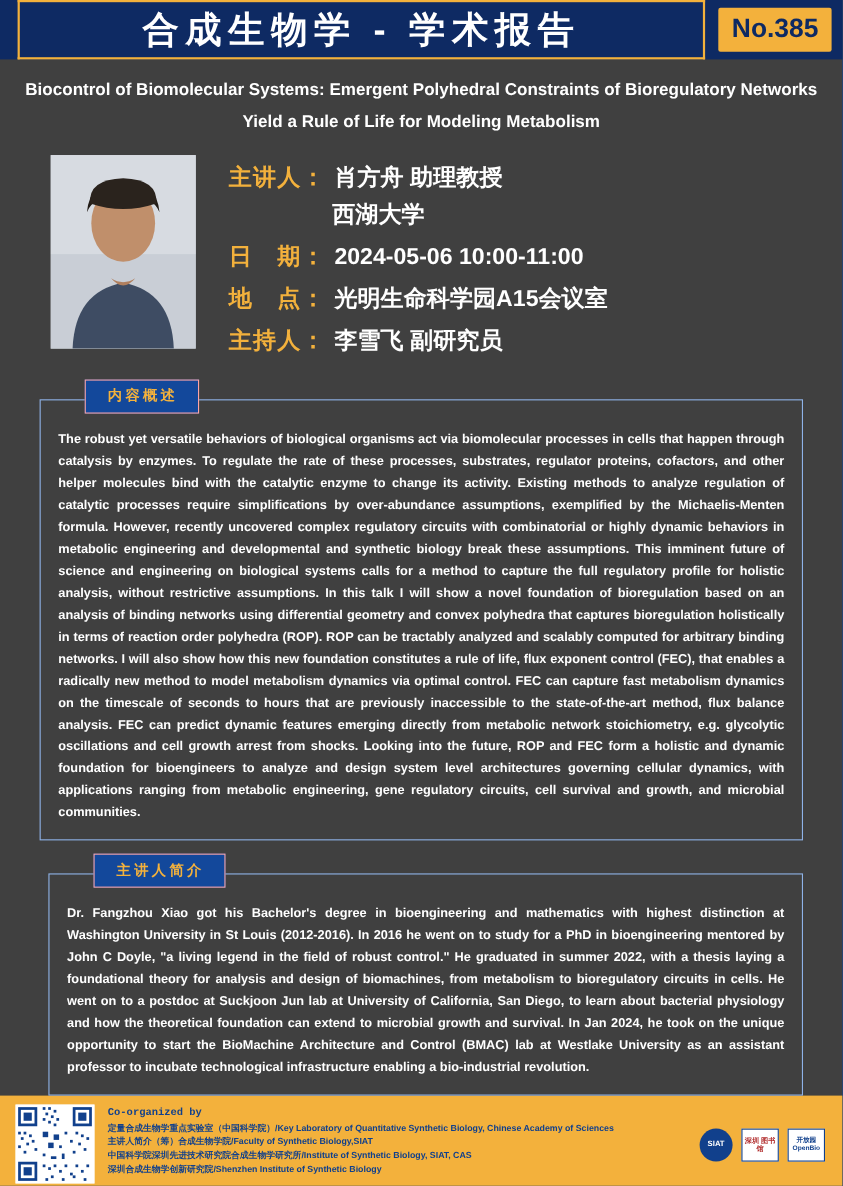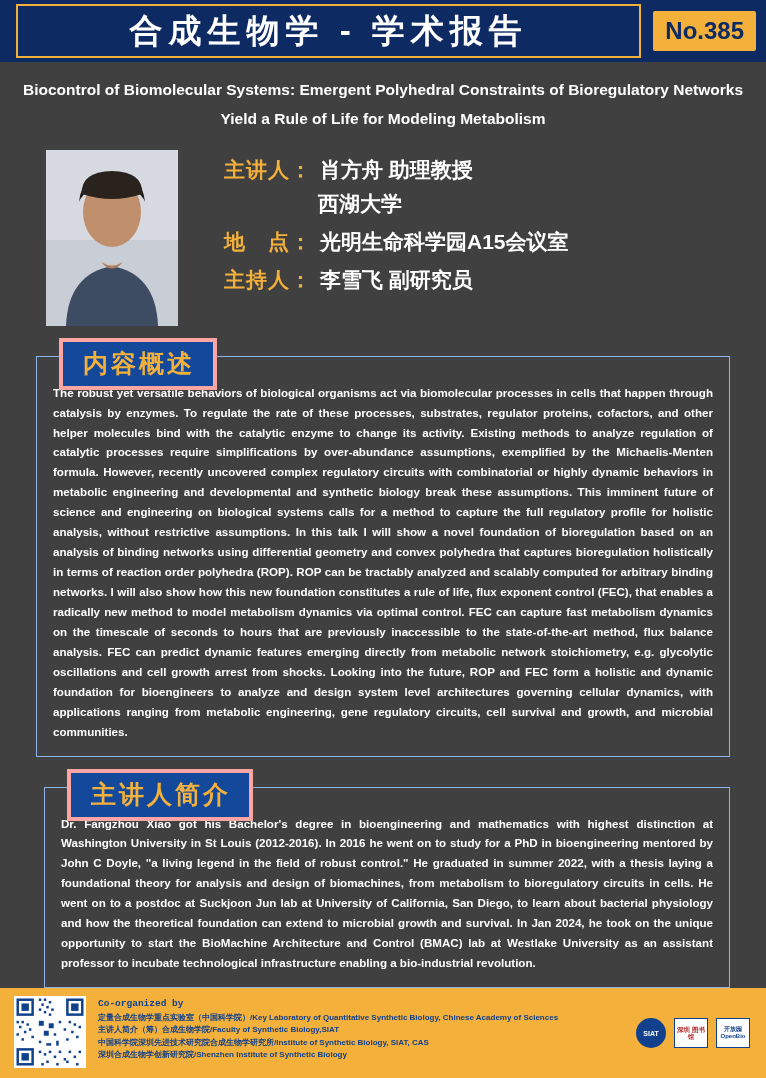--- a/index.html
+++ b/index.html
@@ -72,21 +72,21 @@
     font-size: 15.5px;
     font-weight: bold;
     line-height: 1.85;
     padding: 14px 18px 8px 18px;
   }
 
   
   .speaker-row {
     display: flex;
     padding: 8px 0 6px 46px;
-    gap: 46px;
+    gap: 30px;
   }
   .photo {
     width: 132px;
     height: 176px;
     background: #cfd4da;
     flex: 0 0 auto;
     overflow: hidden;
     position: relative;
   }
   .photo svg { display: block; width: 100%; height: 100%; }
@@ -122,25 +122,25 @@
   
   .section {
     position: relative;
     margin: 14px 36px 0 36px;
     border: 1px solid #8fb3e8;
     padding: 26px 16px 14px 16px;
   }
   .section-tag {
     position: absolute;
     top: -19px;
-    left: 22px;
+    left: 40px;
     background: #13489b;
-    border: 4px solid #fca5a5;
+    border: 1px solid #fca5a5;
     color: #f3b13c;
-    font-size: 25px;
+    font-size: 13px;
     font-weight: bold;
     letter-spacing: 3px;
     padding: 5px 18px 6px 20px;
   }
   .section-body {
     color: #ffffff;
     font-size: 11.6px;
     line-height: 1.72;
     text-align: justify;
     font-weight: bold;
@@ -270,20 +270,24 @@
         <path d="M55 112 q11 13 22 0 q-11 7 -22 0z" fill="#b07f5e"></path>
       </svg>
     </div>
 
     <div class="info-list">
       <div class="info-line">
         <span class="info-label">主讲人：</span>
         <span class="info-value">肖方舟 助理教授</span>
       </div>
       <div class="info-sub">西湖大学</div>
+      <div class="info-line">
+        <span class="info-label">日　期：</span>
+        <span class="info-value">2024-05-06  10:00-11:00</span>
+      </div>
       <div class="info-line">
         <span class="info-label">地　点：</span>
         <span class="info-value">光明生命科学园A15会议室</span>
       </div>
       <div class="info-line">
         <span class="info-label">主持人：</span>
         <span class="info-value">李雪飞 副研究员</span>
       </div>
     </div>
   </div>

